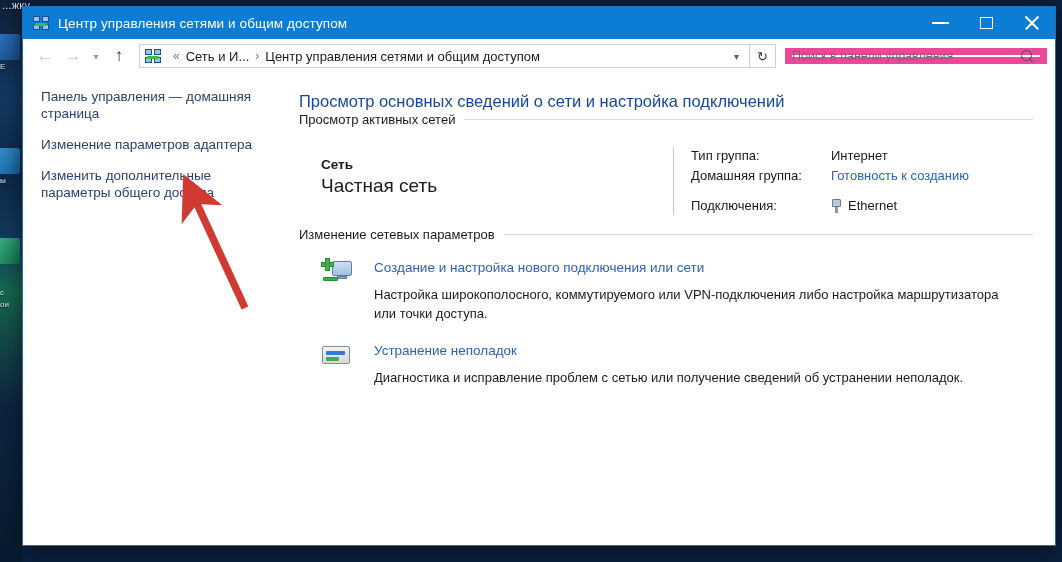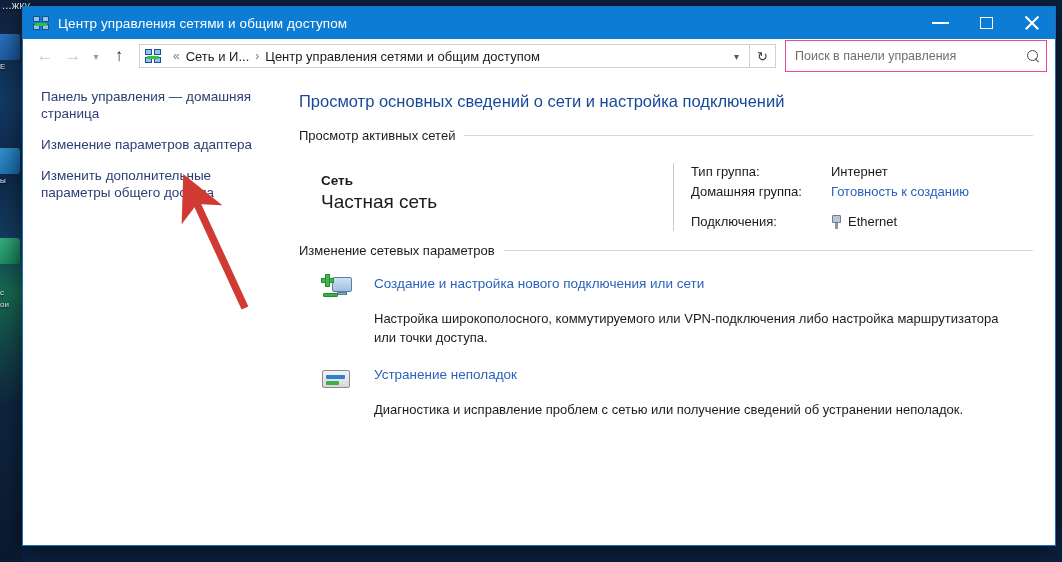--- a/index.html
+++ b/index.html
@@ -127,23 +127,23 @@
   #addr-chevron {
     font-size: 10px; color: #5a5a5a; padding: 0 10px; flex: none;
   }
   #refresh-btn {
     width: 26px; height: 24px; flex: none;
     border: 1px solid #d0d0d0; border-left: none;
     display: flex; align-items: center; justify-content: center;
     font-size: 13px; color: #3a3a3a; background: #fff;
   }
   #searchbox {
-    width: 262px; height: 32px; flex: none; margin-left: 9px;
-    border: 1px solid #ec4899; background: #ffffff;
-    display: flex; align-items: center; padding: 0 6px 0 9px;
+    width: 262px; height: 16px; flex: none; margin-left: 9px;
+    border: 7px solid #ec4899; background: #ffffff;
+    display: flex; align-items: center; padding: 0 6px 0 0;
   }
   #search-input {
     flex: 1 1 auto; border: none; outline: none;
     font-family: "Liberation Sans", sans-serif;
     font-size: 12.5px; color: #2b2b2b; background: transparent;
   }
   #search-input::placeholder { color: #6f6f6f; }
   .magnifier {
     width: 13px; height: 13px; flex: none; position: relative; margin-left: 4px;
   }
@@ -178,21 +178,21 @@
     margin-bottom: 10px; cursor: pointer;
   }
   #see-also-block { padding-bottom: 16px; }
 
   #content {
     flex: 1 1 auto; padding: 16px 22px 0 8px; min-width: 0;
     background: #ffffff;
   }
   #page-heading {
     color: #17499a; font-size: 16.5px; line-height: 22px;
-    margin-bottom: 16px; white-space: nowrap;
+    margin-bottom: 0; white-space: nowrap;
   }
   .section-head {
     display: flex; align-items: center; gap: 9px;
     margin-bottom: 6px;
   }
   .section-head .label { color: #1b1b1b; font-size: 13px; white-space: nowrap; }
   .section-head .rule { flex: 1 1 auto; height: 1px; background: #d8d8d8; }
 
   
   #active-networks {
@@ -225,21 +225,21 @@
 
   
   #change-settings { padding: 10px 0 0 22px; }
   .task { display: flex; gap: 21px; margin-bottom: 18px; }
   .task-icon { width: 32px; height: 30px; flex: none; position: relative; }
   .task-text { flex: 1 1 auto; min-width: 0; }
   .task-link {
     color: #2a62bd; font-size: 13.5px; line-height: 19px; cursor: pointer;
   }
   .task-desc {
-    color: #1b1b1b; font-size: 13px; line-height: 19px; margin-top: 16px;
+    color: #1b1b1b; font-size: 13px; line-height: 19px; margin-top: 8px;
     max-width: 648px;
   }
 
   
   .ic-monitor {
     position: absolute; right: 1px; top: 3px; width: 20px; height: 15px;
     background: linear-gradient(180deg, #cfe0f2 0%, #9fc0e2 100%);
     border: 1px solid #5d7fa5; border-radius: 2px;
   }
   .ic-monitor-base {

